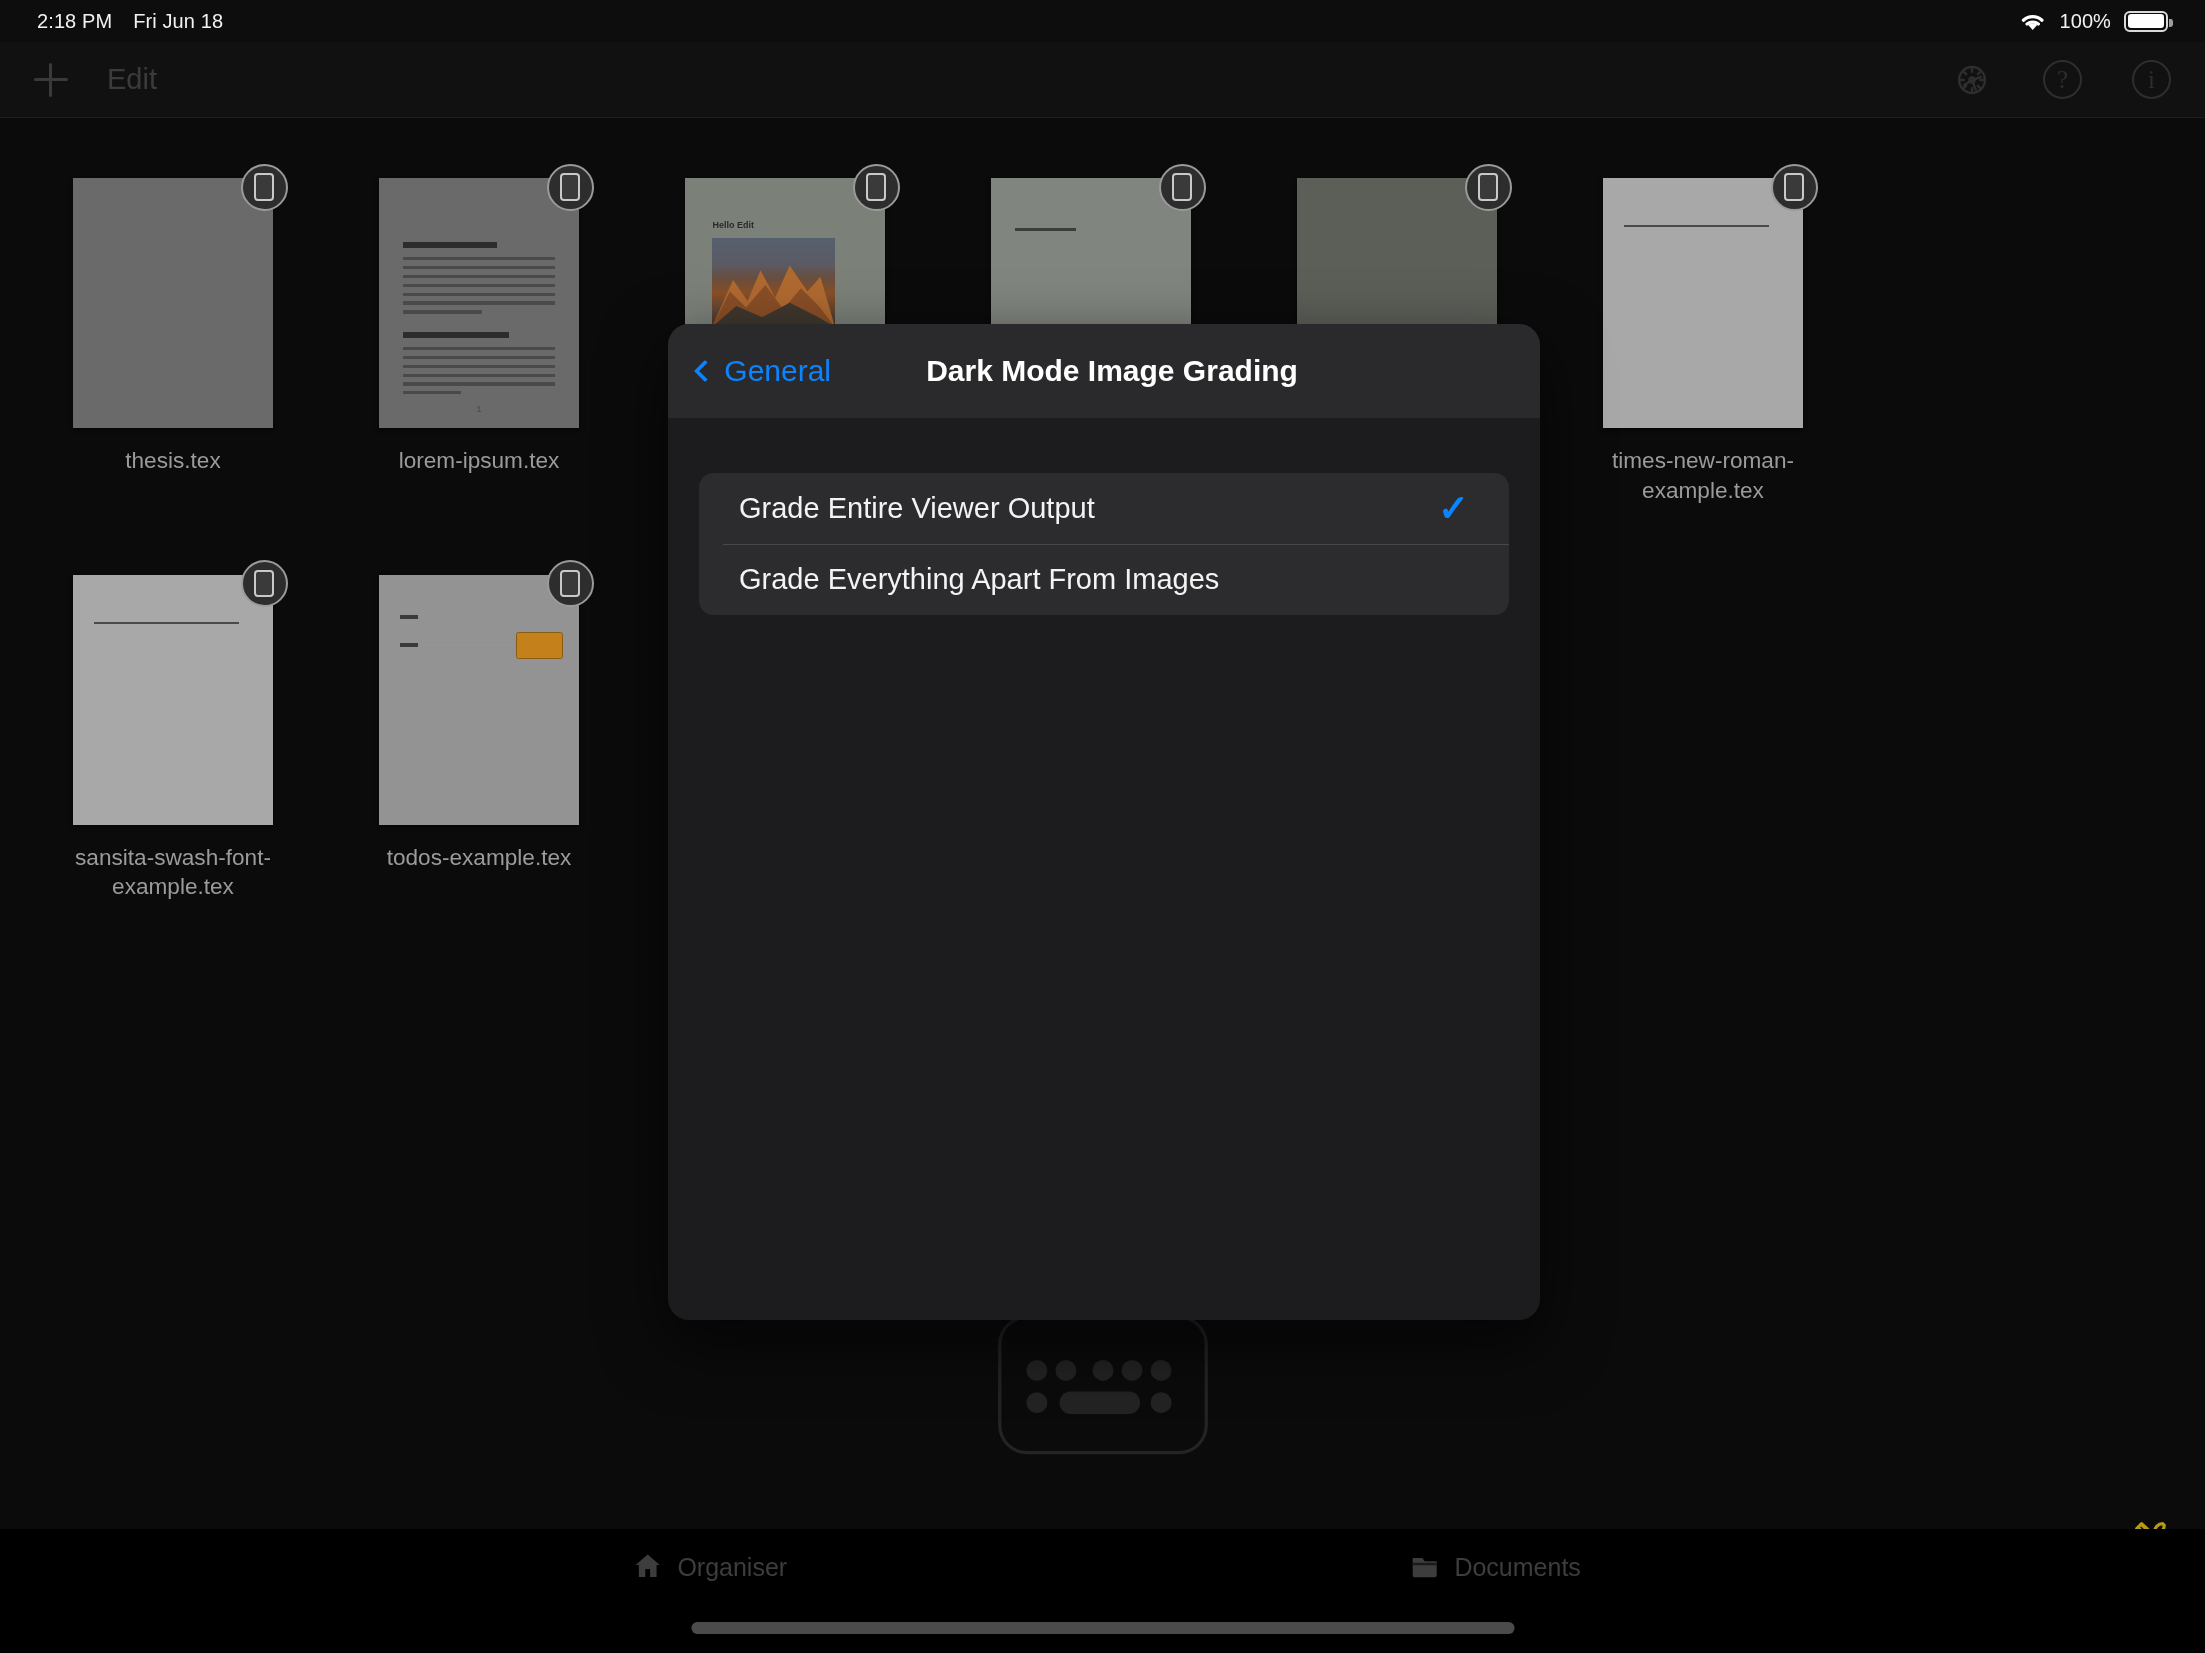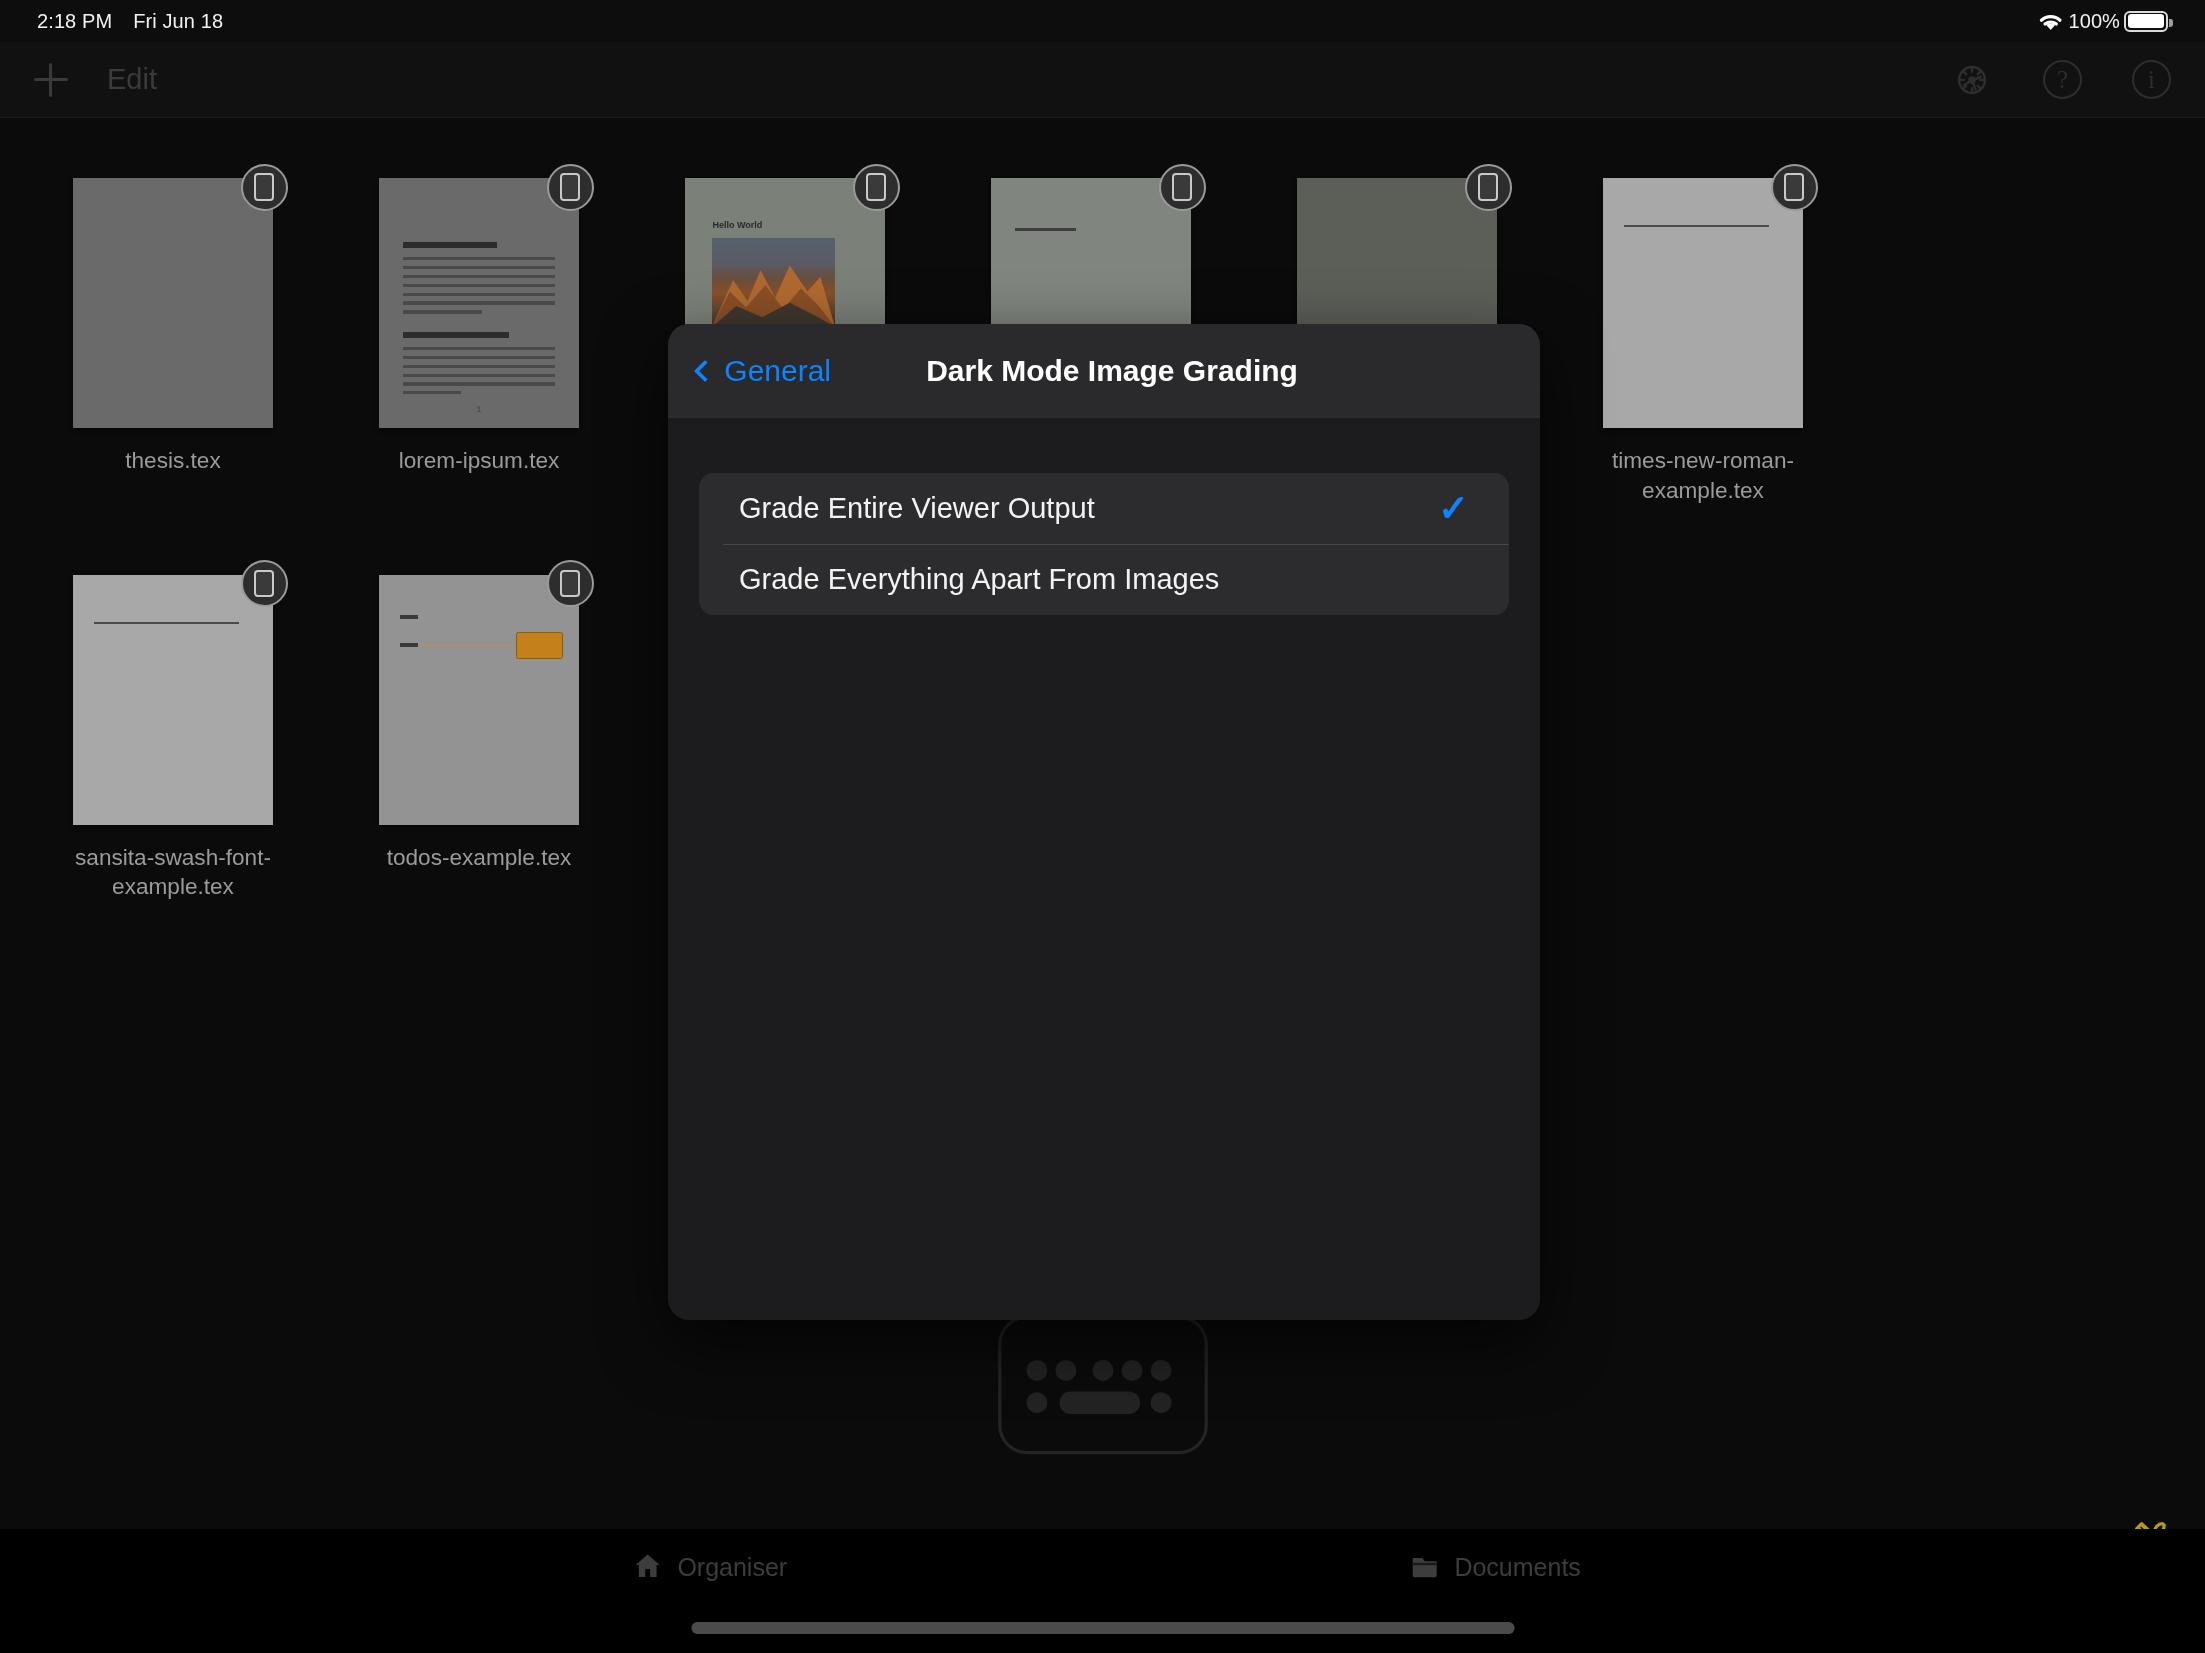--- a/index.html
+++ b/index.html
@@ -11,21 +11,21 @@
     background:#0b0b0b;
   }
 
   
   #status-bar{
     position:absolute; left:0; top:0; width:2205px; height:42px;
     background:#0d0d0d; display:flex; align-items:center;
     padding:0 37px; z-index:60;
   }
   .sb-left{ display:flex; align-items:center; gap:21px;justify-content:center; }
-  .sb-right{ margin-left:auto; display:flex; align-items:center; gap:4px; }
+  .sb-right{ margin-left:auto; display:flex; align-items:center; gap:13px; }
   .sb-text{ color:#f2f2f2; font-size:20px; letter-spacing:0.1px; }
   .wifi{ width:27.4px; height:21px; position:relative; display:inline-block; }
   .battery-shell{
     width:44px; height:21px; border:2.4px solid rgba(255,255,255,.85);
     border-radius:5.7px; position:relative; display:inline-block;
   }
   .battery-shell::after{
     content:""; position:absolute; right:-6.5px; top:6.5px; width:3.2px; height:8px;
     background:rgba(255,255,255,.6); border-radius:0 2.4px 2.4px 0;
   }
@@ -286,21 +286,21 @@
           <div class="badge-page"></div>
         </div>
     </div>
     <div class="file-label">lorem-ipsum.tex</div>
   </div>
 
   <div class="file-cell">
     <div class="thumb-wrap">
       <div class="thumb" style="background:#7b8079">
         <div style="padding:42px 22.6px 0 22.6px">
-          <div class="hello-txt">Hello World</div>
+          <div class="hello-txt">Hello Edit</div>
           <div class="mini-photo">
             <svg width="123" height="89" viewBox="0 0 152 110" style="position:absolute;left:0;top:0">
               <polygon points="0,110 26,52 44,78 60,40 78,74 96,34 118,66 134,48 152,110" fill="#b06a30"></polygon>
               <polygon points="0,110 22,66 42,86 66,58 88,88 110,62 132,84 152,110" fill="#8a4f26"></polygon>
               <polygon points="0,110 30,84 62,98 96,80 128,96 152,110" fill="#40382f"></polygon>
             </svg>
           </div>
         </div>
       </div>
       <div class="badge">

